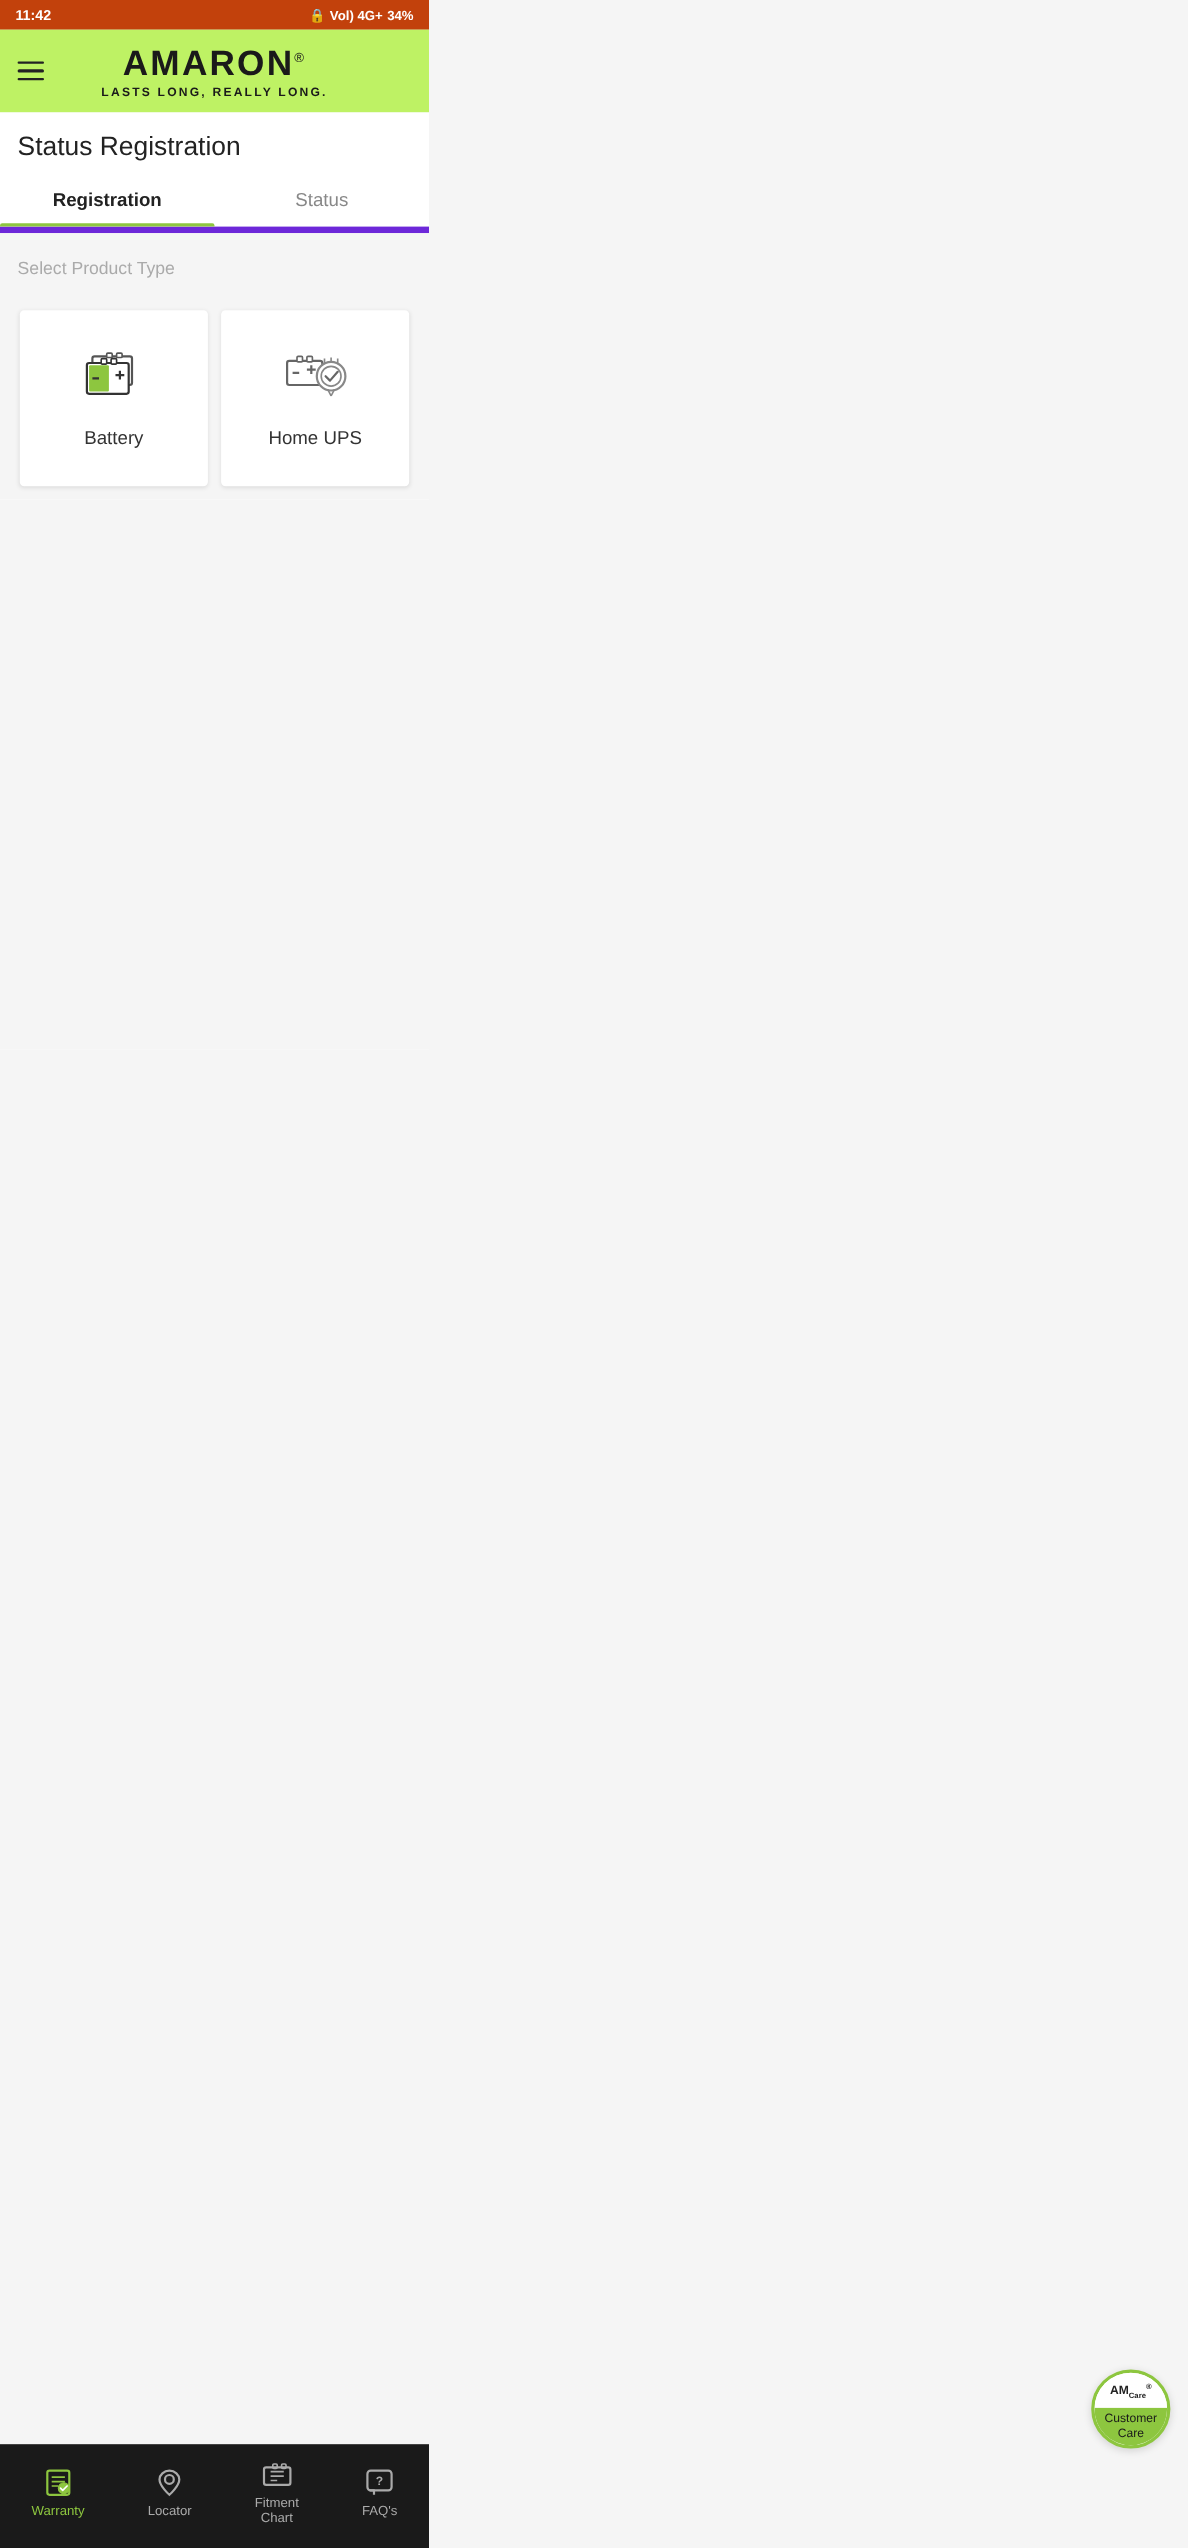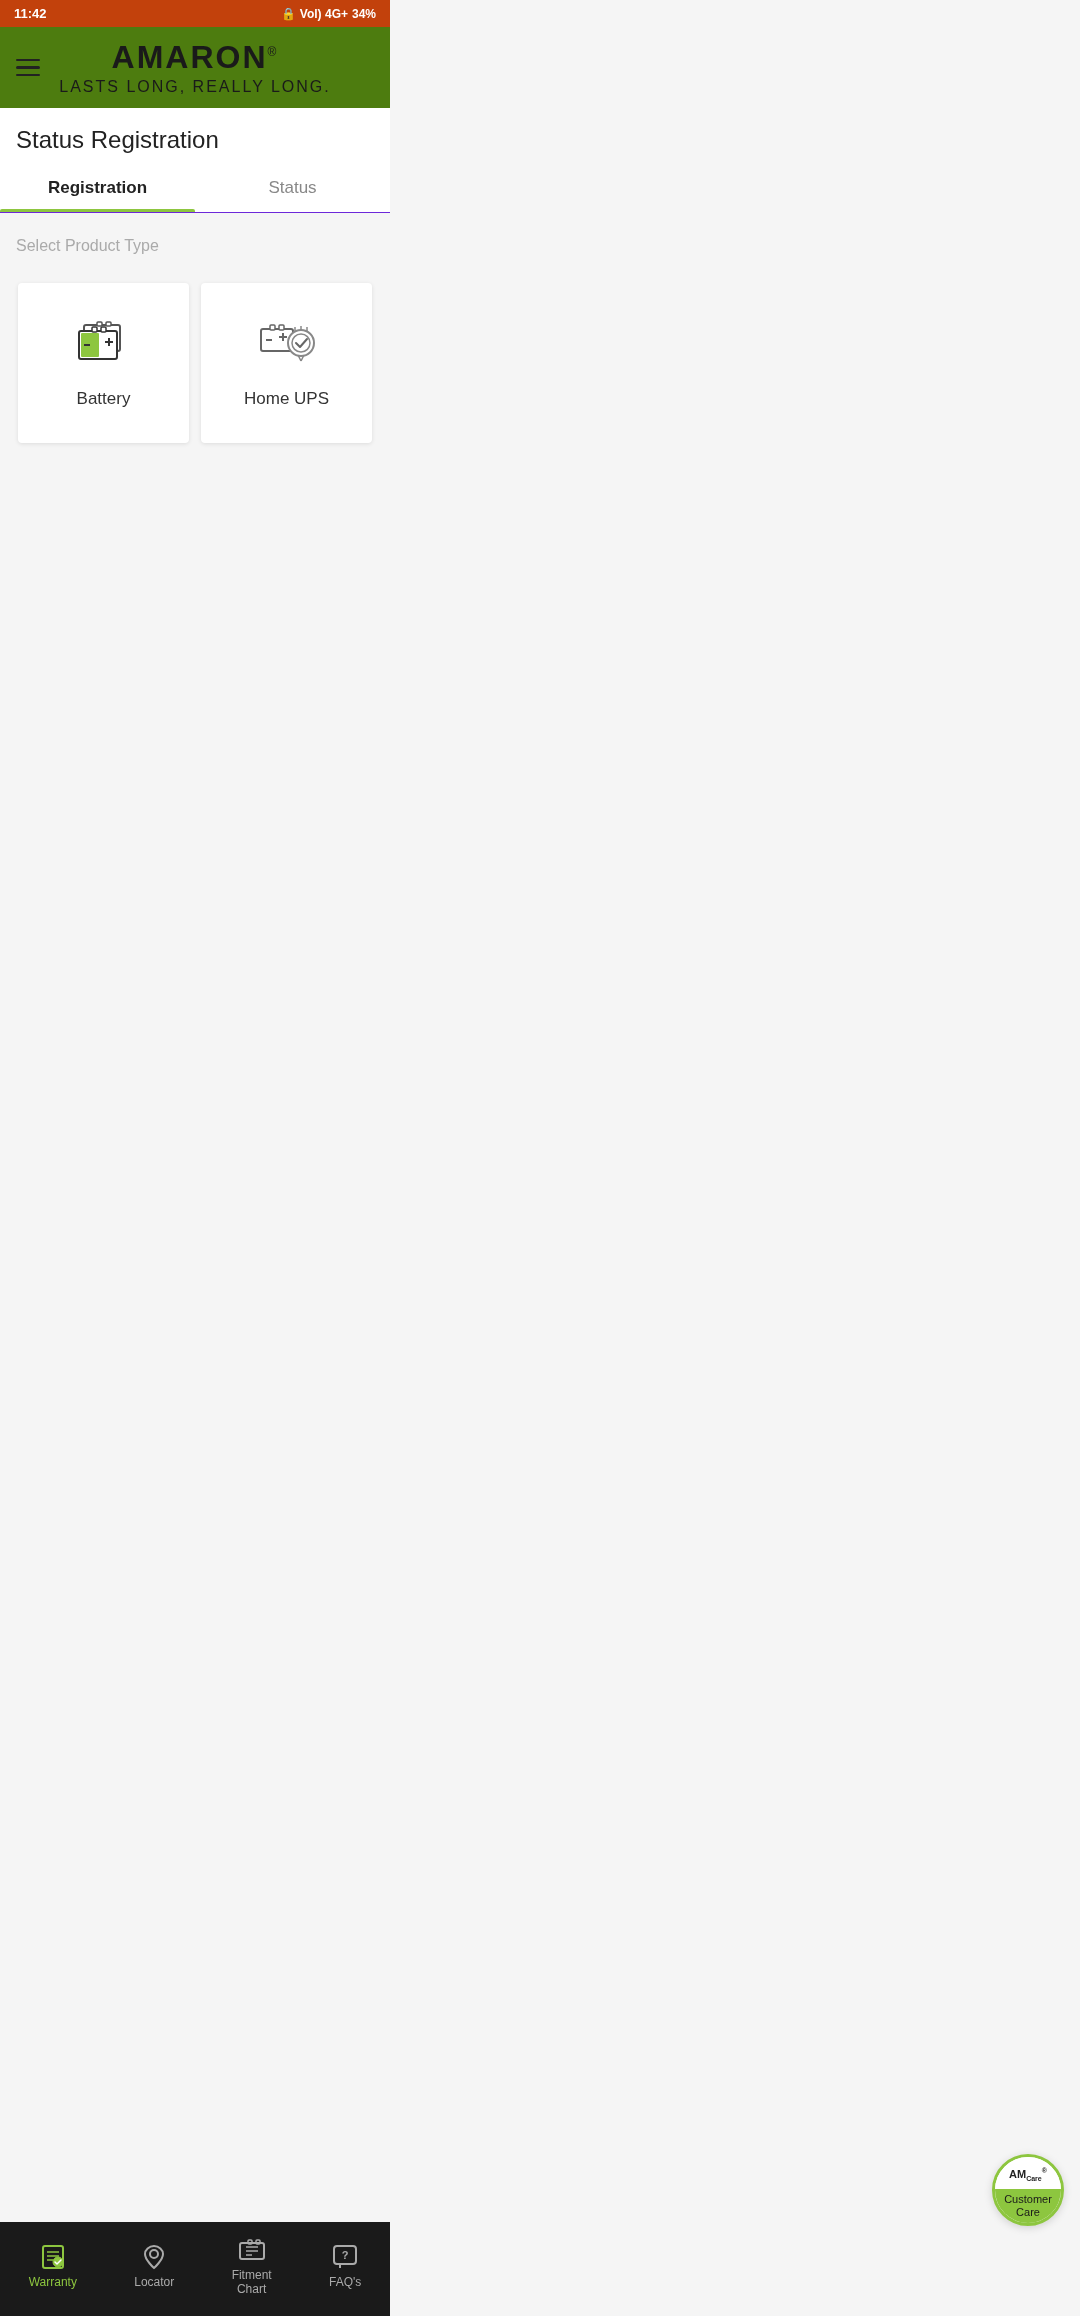--- a/index.html
+++ b/index.html
@@ -27,21 +27,21 @@
     }
     .status-right {
       display: flex;
       align-items: center;
       gap: 4px;
       font-size: 12px;
     }
 
     
     .header {
-      background: #4d7c0f;
+      background: #bef264;
       display: flex;
       align-items: center;
       justify-content: center;
       padding: 12px 16px;
       position: relative;
       min-height: 72px;
     }
     .hamburger {
       position: absolute;
       left: 16px;
@@ -66,46 +66,46 @@
       color: #1a1a1a;
       letter-spacing: 2px;
       font-family: Arial Black, Arial, sans-serif;
     }
     .logo-reg {
       font-size: 12px;
       vertical-align: super;
       font-weight: 400;
     }
     .logo-tagline {
-      font-size: 16px;
+      font-size: 11px;
       color: #1a1a1a;
       letter-spacing: 2px;
       text-transform: uppercase;
-      font-weight: 400;
+      font-weight: 700;
       margin-top: 2px;
     }
 
     
     .page-content {
       background: white;
       flex: 1;
     }
 
     
     .page-title {
       padding: 18px 16px 10px 16px;
       font-size: 24px;
       font-weight: 400;
       color: #222;
     }
 
     
     .tabs {
       display: flex;
-      border-bottom: 1px solid #6d28d9;
+      border-bottom: 6px solid #6d28d9;
       justify-content: flex-end;
     }
     .tab {
       flex: 1;
       text-align: center;
       padding: 14px 0;
       font-size: 17px;
       color: #888;
       cursor: pointer;
       position: relative;

